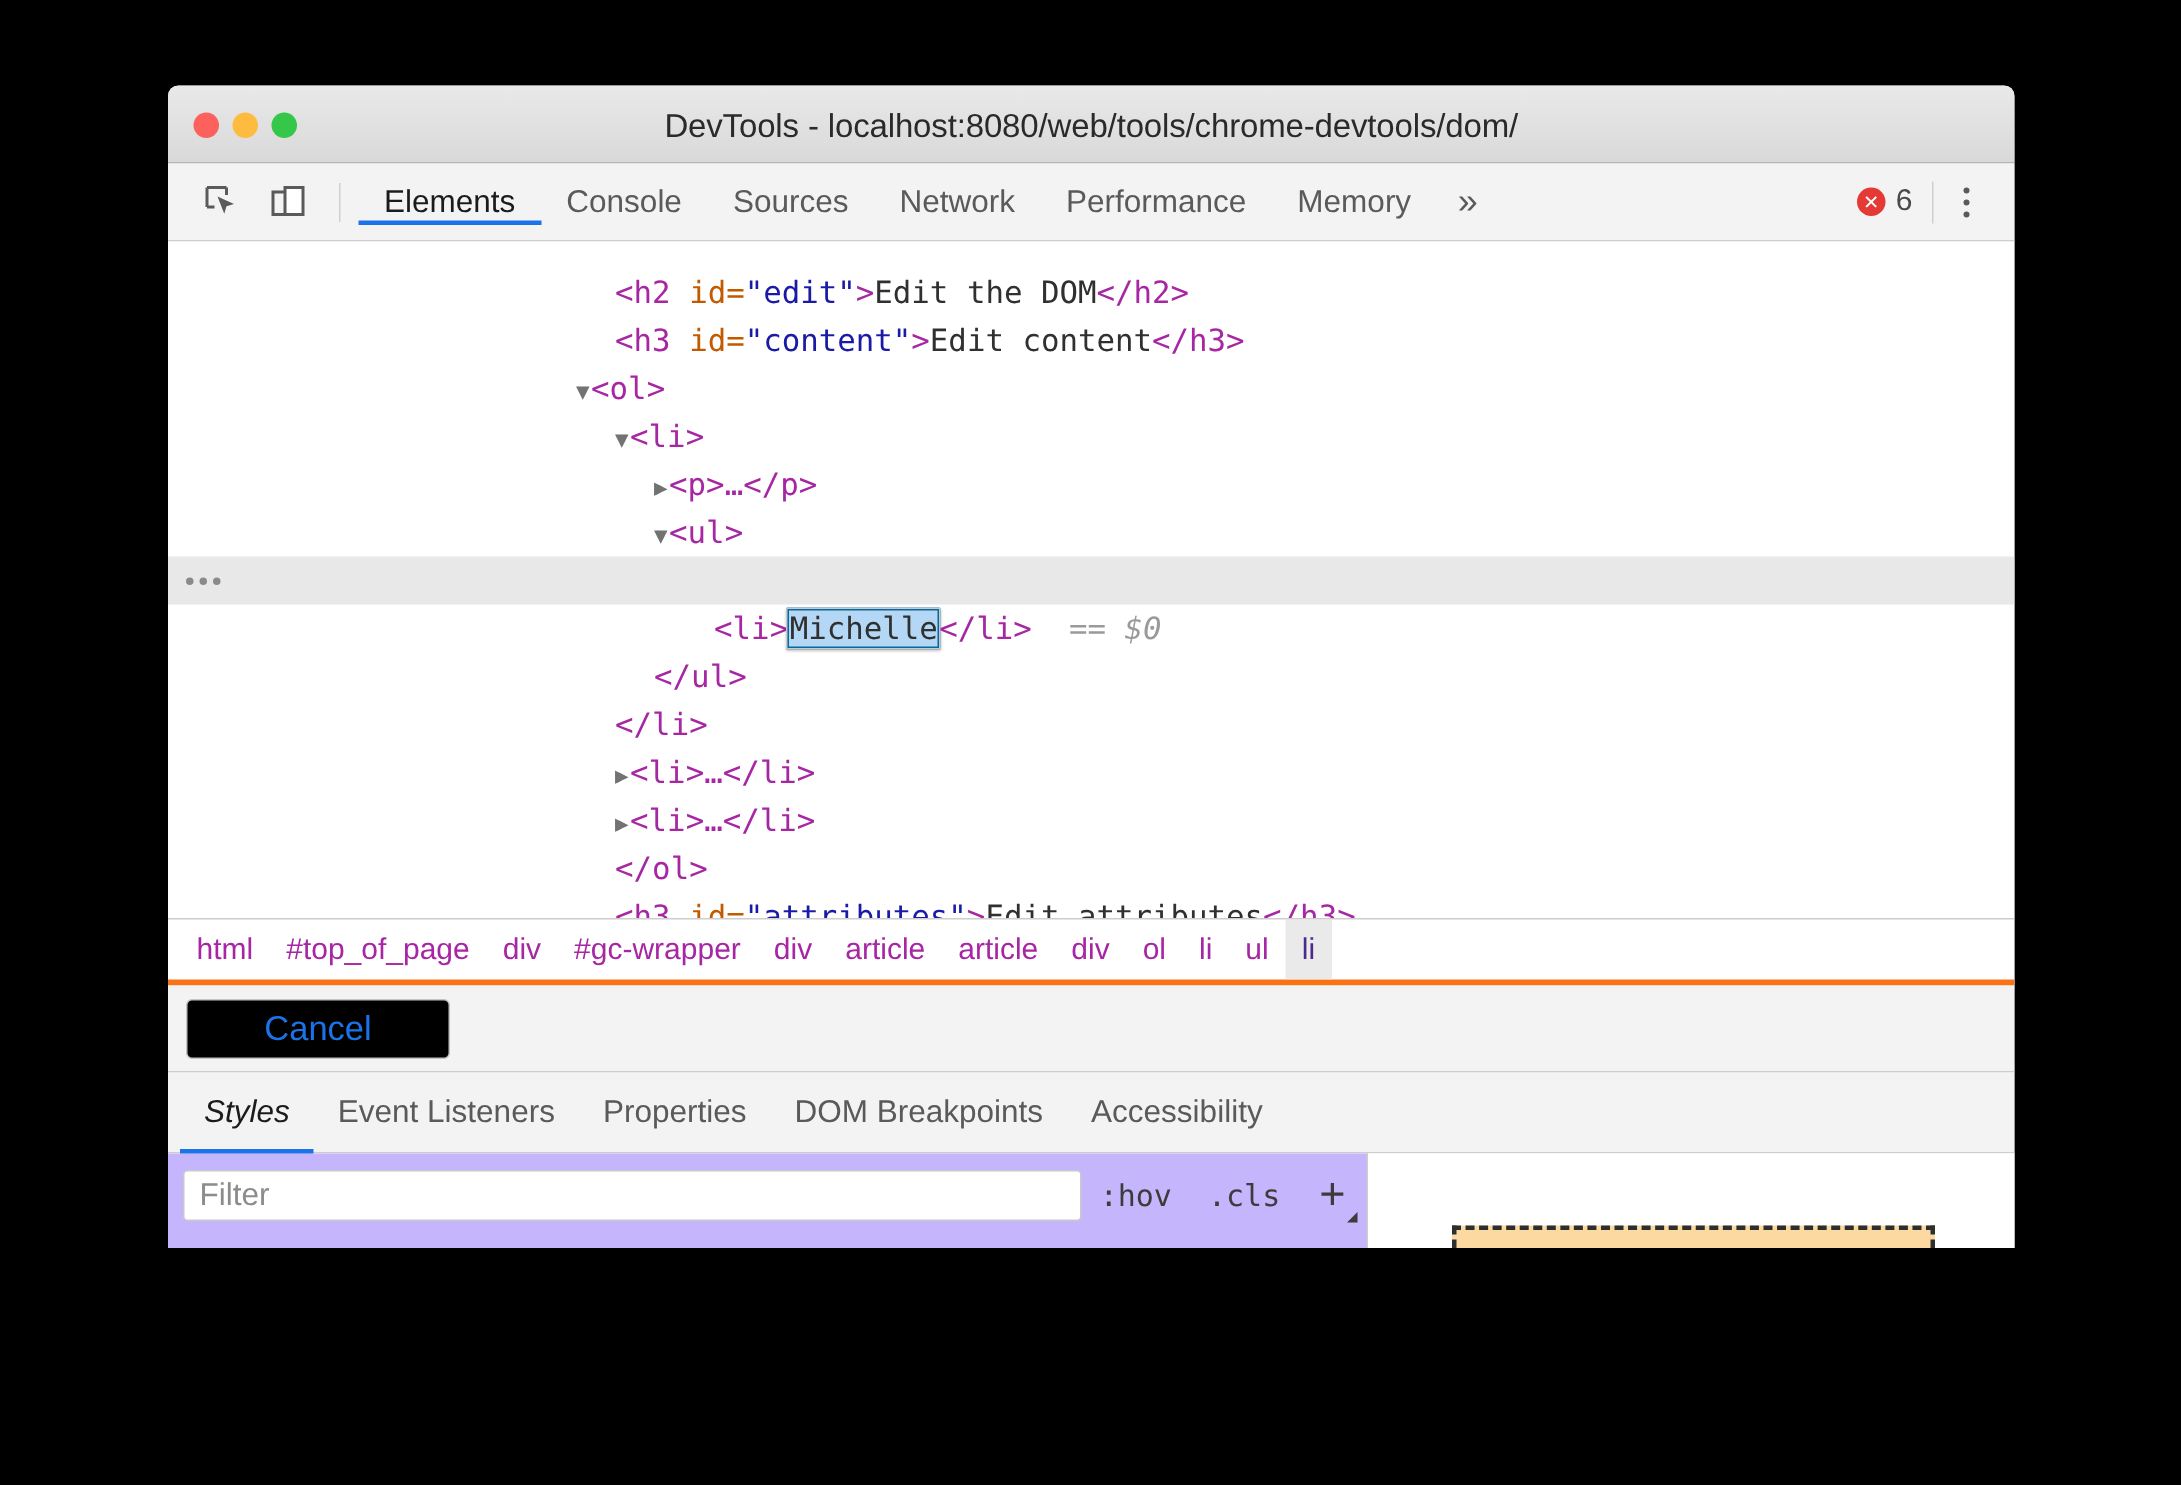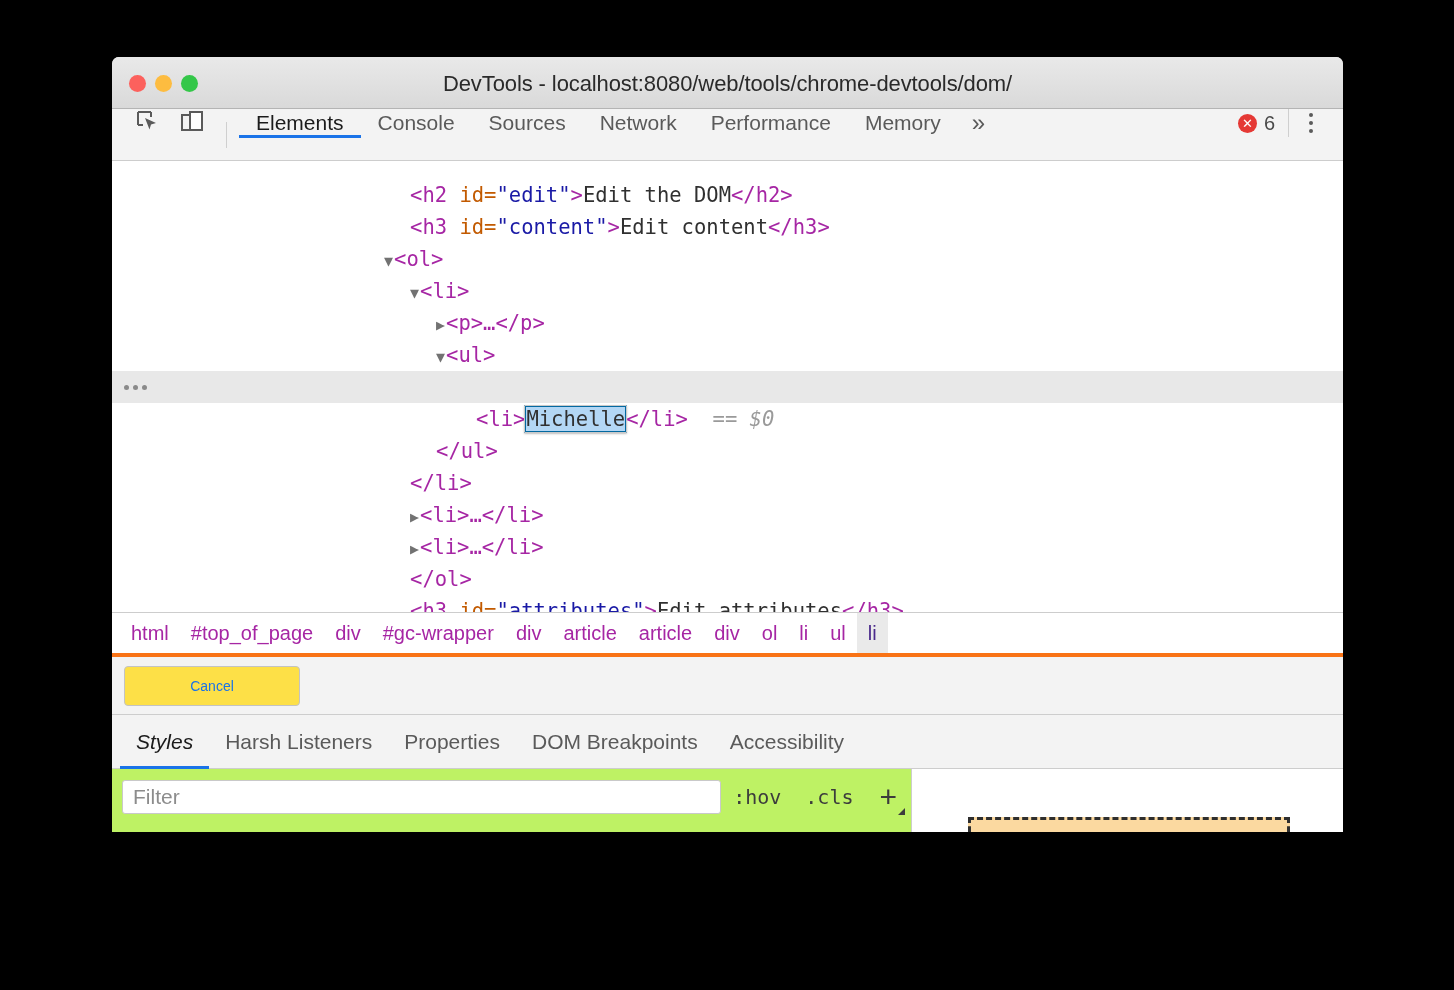--- a/index.html
+++ b/index.html
@@ -56,21 +56,21 @@
     letter-spacing: -0.1px;
   }
 
   
   #toolbar {
     position: relative;
     height: 52px;
     background: #f3f3f3;
     border-bottom: 1px solid #cdcdcd;
     display: flex;
-    align-items: flex-start;
+    align-items: center;
   }
   .tb-icon {
     width: 44px;
     display: flex; align-items: center; justify-content: center;
     cursor: default;
   }
   #tb-icon-inspect { margin-left: 14px; }
   .tb-sep {
     width: 1px; height: 26px; background: #cfcfcf;
     align-self: center; margin: 0 12px;
@@ -238,25 +238,25 @@
   .nav-btn {
     width: 39px;
     height: 38px;
     border-left: 1px solid #d4d4d4;
     display: flex; align-items: center; justify-content: center;
     cursor: default;
   }
   #cancel-btn {
     width: 176px;
     height: 40px;
-    background: #fde047;
+    background: #000000;
     border: 1px solid #c3c3c3;
     border-radius: 4px;
     display: flex; align-items: center; justify-content: center;
-    font-size: 14px;
+    font-size: 23px;
     color: #1a73e8;
     font-family: "Liberation Sans", sans-serif;
     cursor: default;
   }
 
   
   #sidebar-tabs {
     height: 54px;
     background: #f3f3f3;
     border-bottom: 1px solid #cdcdcd;
@@ -284,21 +284,21 @@
 
   
   #styles-pane {
     display: flex;
     height: 115px;
     background: #ffffff;
   }
   #styles-left {
     width: 800px;
     border-right: 1px solid #cdcdcd;
-    background: #bef264;
+    background: #c4b5fd;
     padding: 9px 0 0 0;
     text-align: center;
   }
   #filter-row {
     display: flex;
     align-items: center;
     height: 38px;
     padding: 0 4px 0 10px;
     gap: 0;
   }
@@ -530,21 +530,21 @@
     <div id="cancel-btn">
       <span>Cancel</span>
     </div>
   </div>
 
   <div id="sidebar-tabs">
     <div class="stab active">
         <span>Styles</span>
       </div>
     <div class="stab">
-        <span>Harsh Listeners</span>
+        <span>Event Listeners</span>
       </div>
     <div class="stab">
         <span>Properties</span>
       </div>
     <div class="stab">
         <span>DOM Breakpoints</span>
       </div>
     <div class="stab">
         <span>Accessibility</span>
       </div>

